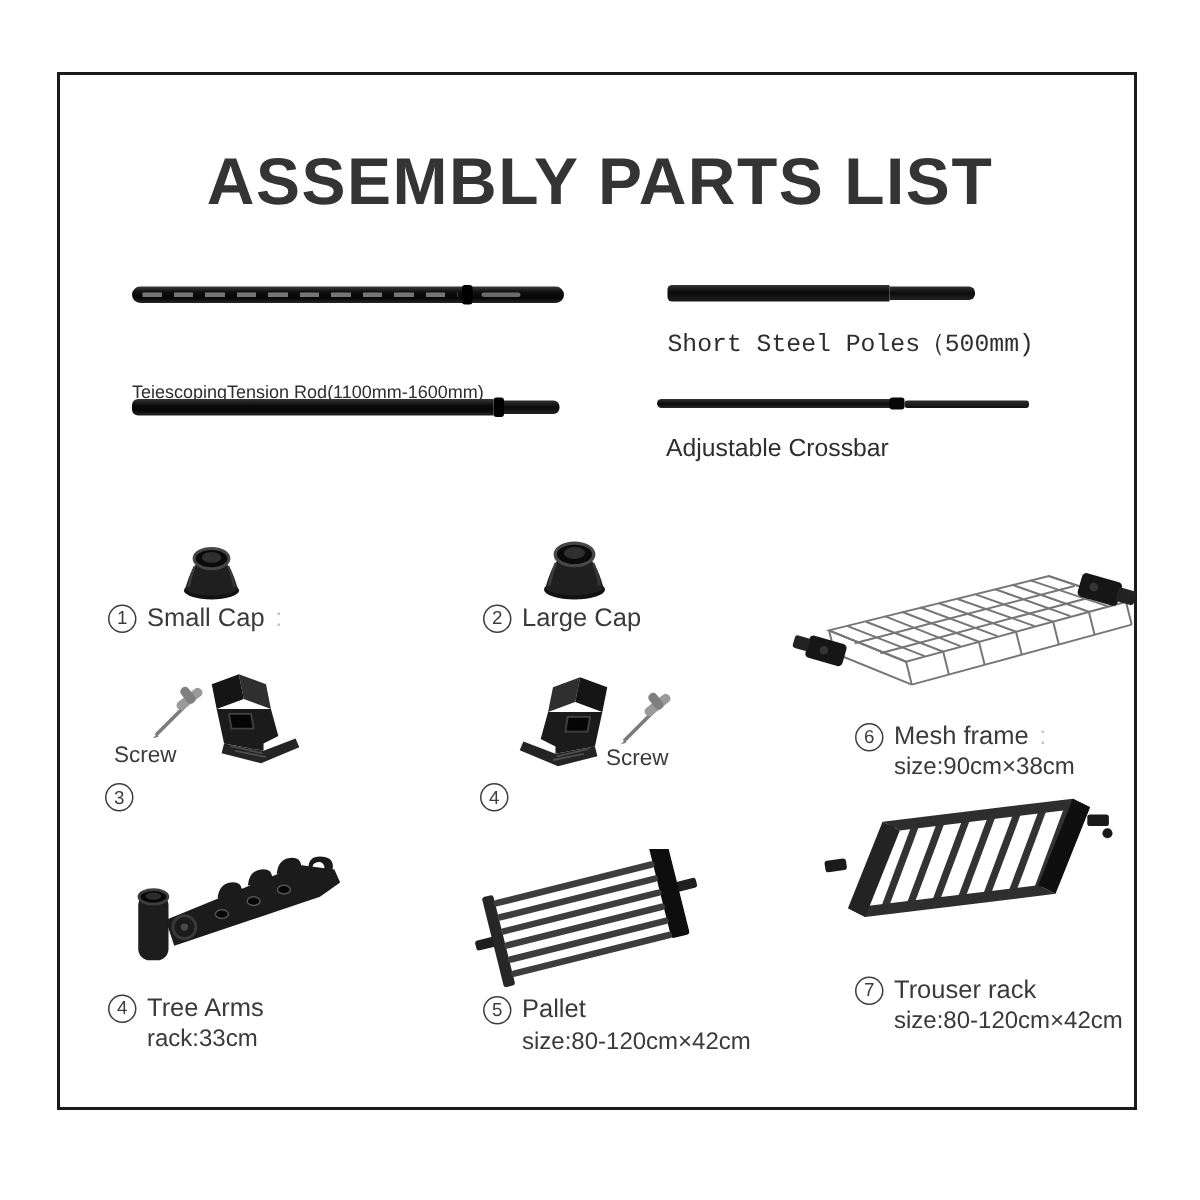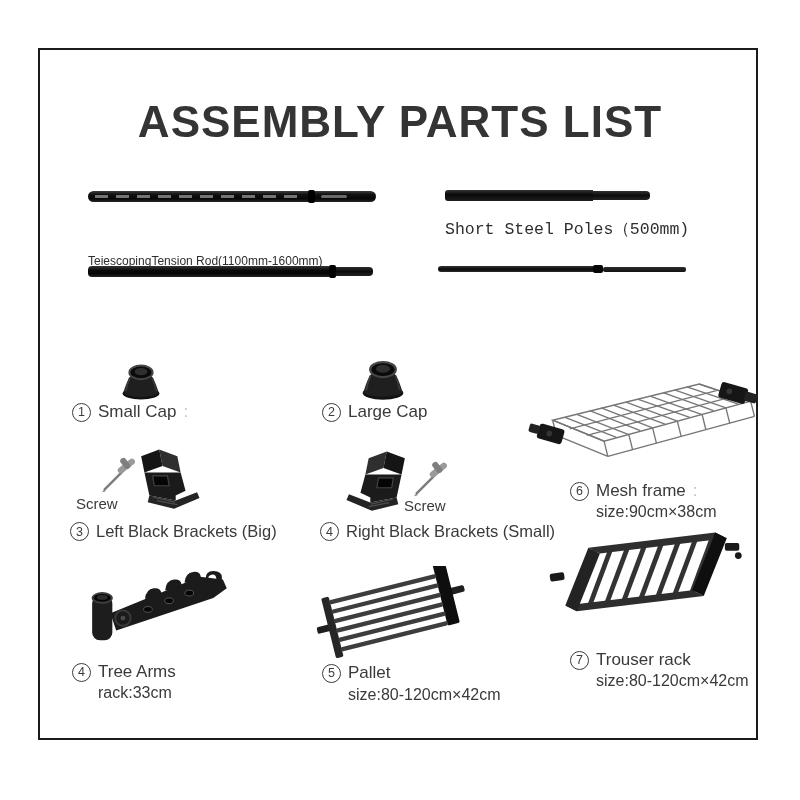--- a/index.html
+++ b/index.html
@@ -72,20 +72,21 @@
     <div class="main"></div>
     <div class="collar"></div>
     <div class="tail"></div>
   </div>
 
   <div class="rod" id="rod-cross">
     <div class="main"></div>
     <div class="joint"></div>
     <div class="tail"></div>
   </div>
+  <div class="pole-label" style="left:444px;top:290px;">Adjustable Crossbar</div>
 
   <svg class="img" style="left:117px;top:359px;" width="48" height="42" viewBox="0 0 60 52">
     <ellipse cx="30" cy="43" rx="23" ry="7.5" fill="#121212"></ellipse>
     <path d="M8 42 C12 27 17 20 20 18.5 L40 18.5 C43 20 48 27 52 42 A23 7.5 0 0 1 8 42 Z" fill="#1f1f1f"></path>
     <path d="M16 23 C14 28 12 34 11 40" stroke="#3d3d3d" stroke-width="2" fill="none"></path>
     <path d="M44 23 C46 28 48 34 49 40" stroke="#383838" stroke-width="2" fill="none"></path>
     <ellipse cx="30" cy="16.5" rx="14.5" ry="8.5" fill="#0a0a0a" stroke="#464646" stroke-width="2.5"></ellipse>
     <ellipse cx="30" cy="15.5" rx="8" ry="4.5" fill="#2f2f2f"></ellipse>
   </svg>
   <div class="plabel" style="left:72px;top:402px;">
@@ -166,21 +167,20 @@
     <polygon points="38,2 60,10 64,30 42,22" fill="#2f2f2f"></polygon>
     <polygon points="16,10 38,2 42,22 20,30" fill="#151515"></polygon>
     <polygon points="20,30 64,30 70,52 58,58 58,64 26,58" fill="#1b1b1b"></polygon>
     <polygon points="30,34 48,34 50,46 32,46" fill="#050505" stroke="#424242" stroke-width="1.5"></polygon>
     <polygon points="26,58 58,64 84,54 87,61 56,74 24,66" fill="#242424"></polygon>
     <path d="M31,60 L57,66 M35,64 L60,69" stroke="#4d4d4d" stroke-width="1.5"></path>
   </svg>
   <div class="screw-label" style="left:76px;top:495px;">Screw</div>
   <div class="plabel" style="left:70px;top:522px;font-size:16.5px;">
     <span class="cnum">3</span>
-    <span>Left Black Brackets (Big)</span>
   </div>
 
   <svg class="img" style="left:344px;top:448px;" width="74" height="68" viewBox="0 0 90 78">
     <g transform="scale(-1,1) translate(-90,0)">
       <polygon points="38,2 60,10 64,30 42,22" fill="#2f2f2f"></polygon>
       <polygon points="16,10 38,2 42,22 20,30" fill="#151515"></polygon>
       <polygon points="20,30 64,30 70,52 58,58 58,64 26,58" fill="#1b1b1b"></polygon>
       <polygon points="30,34 48,34 50,46 32,46" fill="#050505" stroke="#424242" stroke-width="1.5"></polygon>
       <polygon points="26,58 58,64 84,54 87,61 56,74 24,66" fill="#242424"></polygon>
       <path d="M31,60 L57,66 M35,64 L60,69" stroke="#4d4d4d" stroke-width="1.5"></path>
@@ -190,21 +190,20 @@
     <path d="M30 14 L9 35" stroke="#7d7d7d" stroke-width="2.6" stroke-linecap="round"></path>
     <path d="M9 35 l-3 3 4 -1 z" fill="#7d7d7d"></path>
     <g transform="rotate(-38 32 10)">
       <rect x="21" y="7" width="21" height="6.5" rx="3" fill="#9a9a9a"></rect>
       <rect x="29" y="1" width="6.5" height="13" rx="3" fill="#7f7f7f"></rect>
     </g>
   </svg>
   <div class="screw-label" style="left:404px;top:497px;">Screw</div>
   <div class="plabel" style="left:320px;top:522px;font-size:16.5px;">
     <span class="cnum">4</span>
-    <span>Right Black Brackets (Small)</span>
   </div>
 
   <svg class="img" style="left:86px;top:570px;" width="145" height="75" viewBox="0 0 150 78">
     <rect x="6" y="27" width="21" height="46" rx="8" fill="#1d1d1d"></rect>
     <polygon points="25,45 118,7 142,10 146,19 132,29 31,63" fill="#1b1b1b"></polygon>
     <path d="M61,30 q1,-10 9,-11 q7,-1 8,5 l-5,7 z" fill="#1b1b1b"></path>
     <path d="M82,21 q1,-10 9,-11 q7,-1 8,5 l-5,7 z" fill="#1b1b1b"></path>
     <path d="M102,13 q1,-10 9,-11 q7,-1 8,5 l-5,7 z" fill="#1b1b1b"></path>
     <path d="M124,9 q0,-8 8,-8 q9,0 9,7 q0,6 -6,8 l-4,-4 q5,-1 4,-4 q-1,-4 -5,-3 q-4,1 -3,5 z" fill="#1b1b1b"></path>
     <ellipse cx="16.5" cy="29" rx="10" ry="5" fill="#060606" stroke="#3e3e3e" stroke-width="2"></ellipse>

